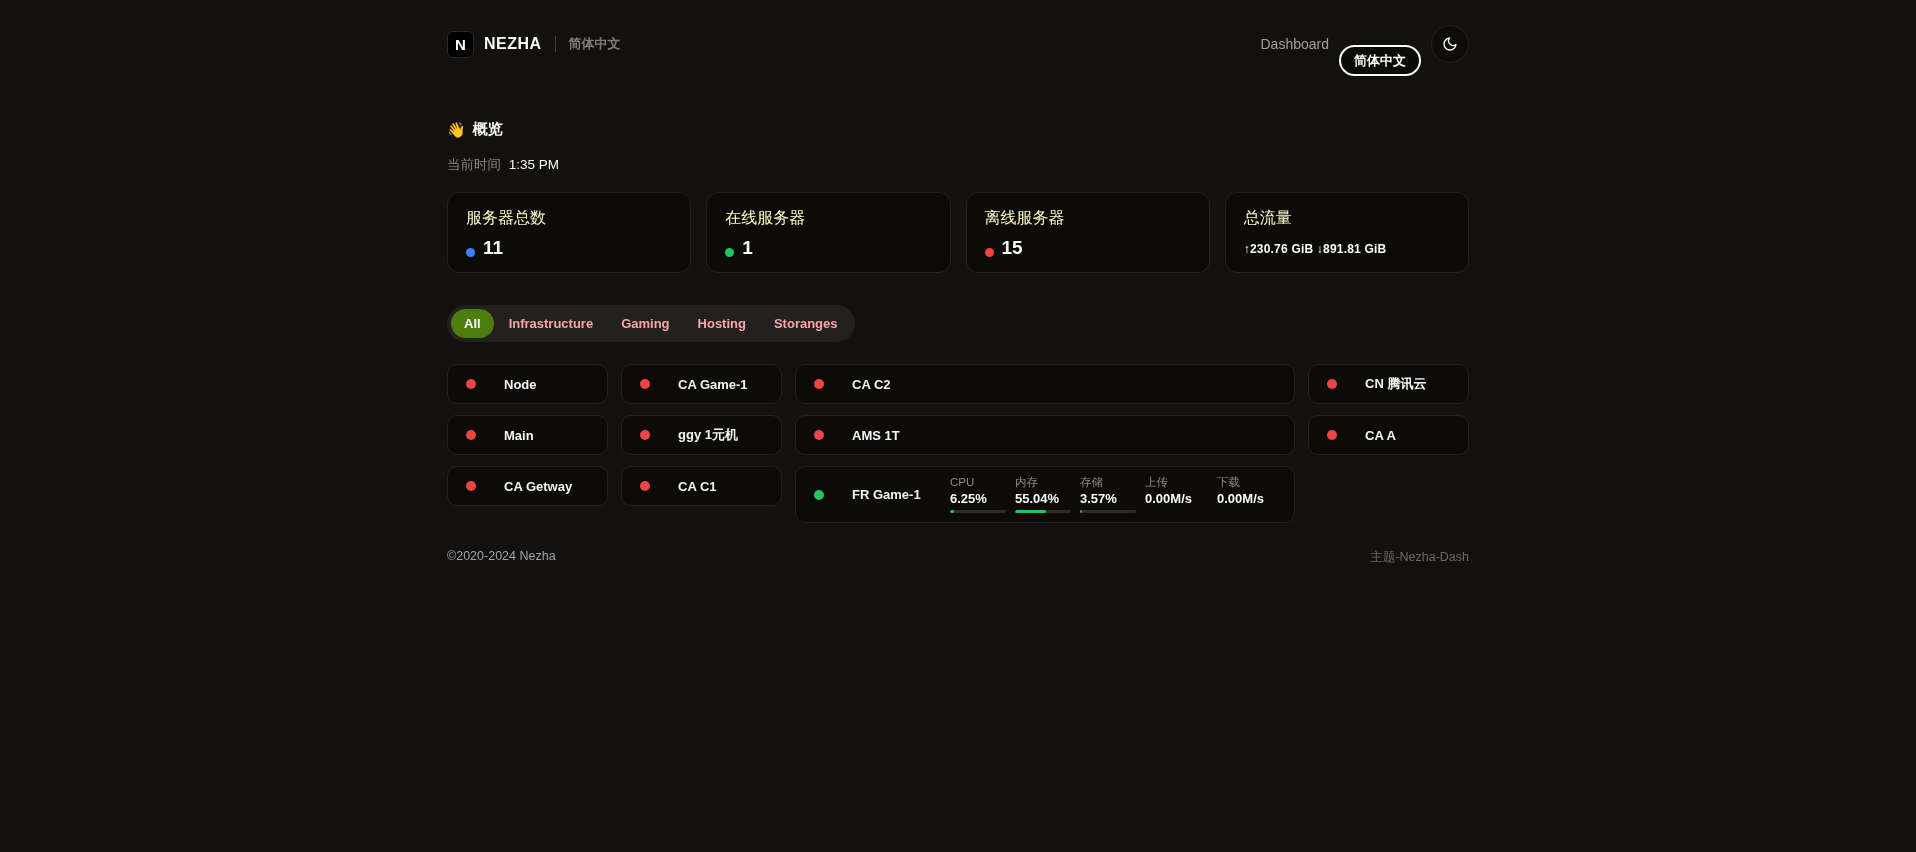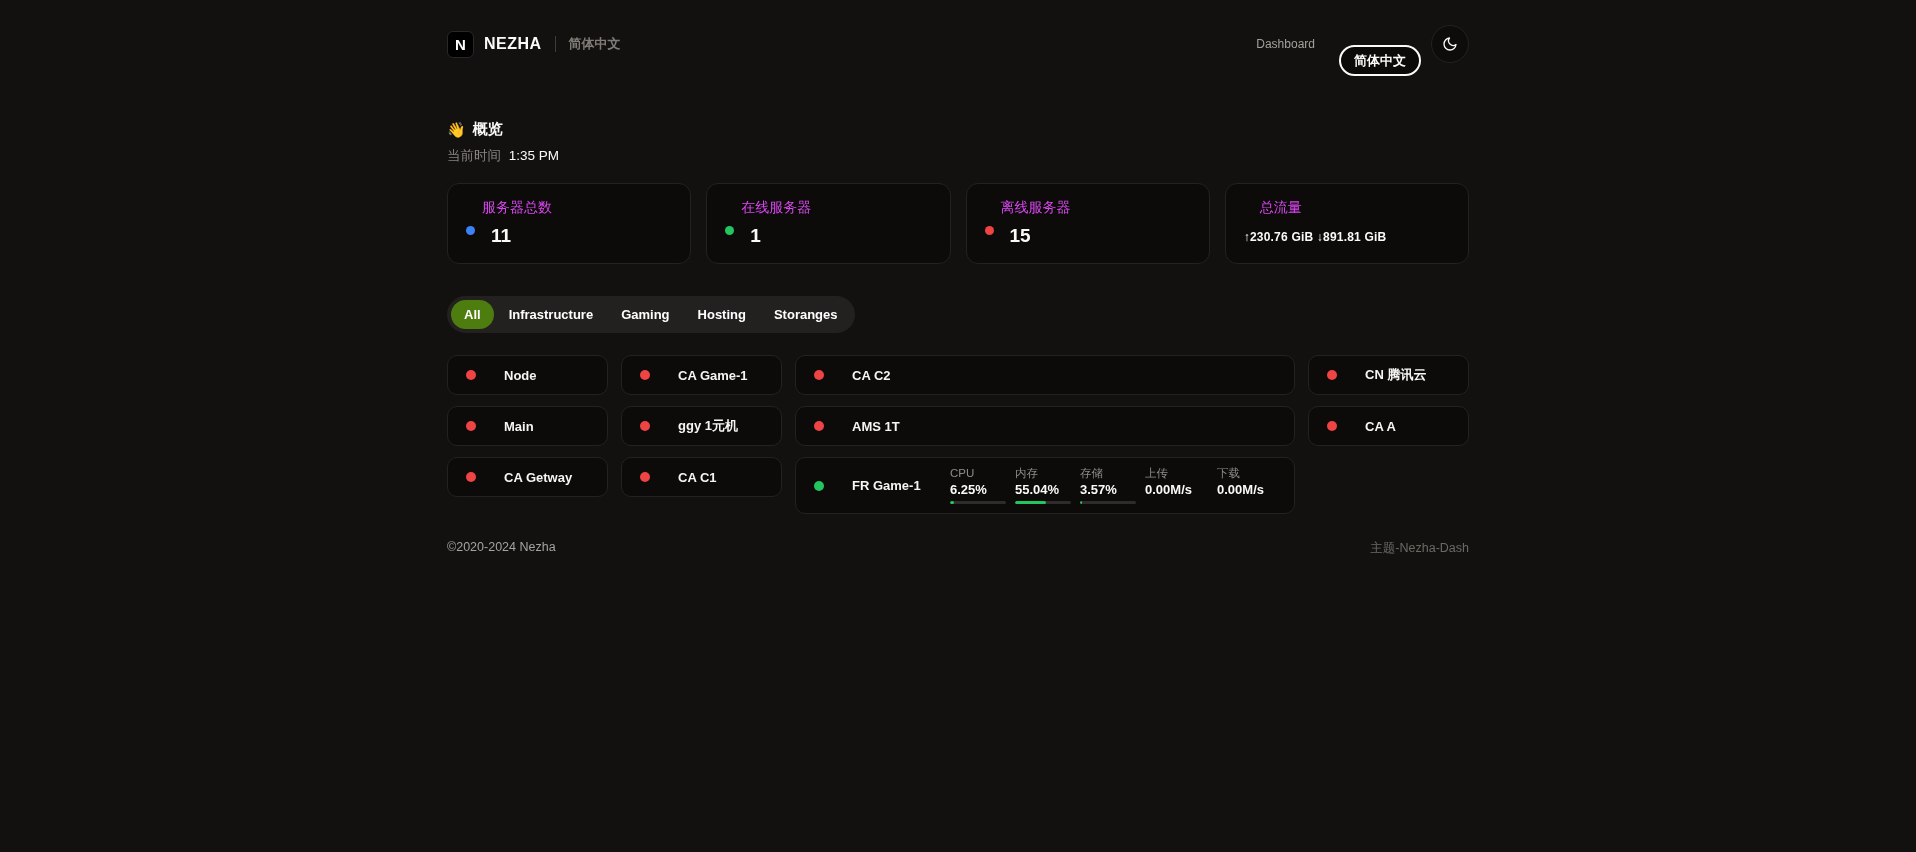--- a/index.html
+++ b/index.html
@@ -17,60 +17,60 @@
   .brand { display:flex; align-items:center; gap:10px; cursor:pointer; }
   .logo-box {
     width:27px; height:27px; background:#000; border:1px solid #2a2826; border-radius:6px;
     display:flex; align-items:center; justify-content:center;
     color:#fff; font-weight:700; font-size:15px;
   }
   .brand-name { font-size:16px; font-weight:700; color:#fafaf9; letter-spacing:.5px; }
   .brand-sep { width:1px; height:16px; background:#3f3c38; margin:0 3px; }
   .brand-sub { font-size:13px; font-weight:600; color:#7f7c77; }
   .header-right { display:flex; align-items:center; gap:10px; }
-  .nav-dashboard { font-size:12px; font-weight:500; color:#a3a09b; margin-right:14px; cursor:pointer; text-decoration:none; }
+  .nav-dashboard { font-size:14px; font-weight:500; color:#a3a09b; margin-right:0; cursor:pointer; text-decoration:none; }
   .lang-pill {
     background:#0b0a09; border:2px solid #fafaf9; color:#fafaf9;
     font-family:inherit; font-weight:700; font-size:13px;
     padding:7px 13px; border-radius:9999px; cursor:pointer; line-height:1;margin-top:32px;
   }
   .theme-btn {
     width:38px; height:38px; border-radius:50%;
     background:#0d0c0b; border:1px solid #242220;
     display:flex; align-items:center; justify-content:center; cursor:pointer;
   }
   .theme-btn svg { display:block; }
 
   
   .overview { margin-top:56px; }
   .overview-title { display:flex; align-items:center; gap:7px; font-size:15px; font-weight:700; color:#fafaf9; }
-  .overview-time { margin-top:8px; font-size:13.5px; }
+  .overview-time { margin-top:17px; font-size:13.5px; }
   .overview-time .lbl { color:#86837e; font-weight:500; }
   .overview-time .val { color:#fafaf9; font-weight:500; margin-left:4px; }
 
   
   .stat-grid { margin-top:18px; display:grid; grid-template-columns:repeat(4,1fr); gap:15px; }
   .stat-card {
     background:#0c0b0a; border:1px solid #242220; border-radius:12px;
     padding:15px 18px; height:81px;
   }
-  .stat-title { font-size:14px; font-weight:500; color:#d946ef;margin-left:16px; }
-  .stat-value-row { margin-top:9px; display:flex; align-items:flex-start; gap:16px; }
+  .stat-title { font-size:16px; font-weight:500; color:#fef9c3; }
+  .stat-value-row { margin-top:9px; display:flex; align-items:flex-end; gap:8px; }
   .stat-dot { width:9px; height:9px; border-radius:50%; flex:none; }
   .stat-value { font-size:19px; font-weight:700; color:#fafaf9; line-height:1; }
   .stat-value.traffic { font-size:12px; margin-top:5px; letter-spacing:.2px; }
 
   
   .tab-bar {
     margin-top:32px; display:inline-flex; align-items:center;
     background:#232120; border-radius:9999px; padding:4px; gap:2px;
   }
   .tab {
     padding:8px 13px; border-radius:9999px; font-size:13px; font-weight:700;
-    color:#ffffff; cursor:pointer; line-height:1;
+    color:#fca5a5; cursor:pointer; line-height:1;
   }
   .tab.active { background:#4d7c0f; color:#ffffff; }
 
   
   .server-grid { margin-top:22px; display:grid; grid-template-columns:1fr 1fr 1fr 1fr; column-gap:13px; row-gap:11px; align-items:start; }
   .server-row {
     background:#0c0b0a; border:1px solid #242220; border-radius:10px;
     height:40px; display:flex; align-items:center; padding:0 14px 0 18px; cursor:pointer;
   }
   .server-row.expanded { height:57px; }

